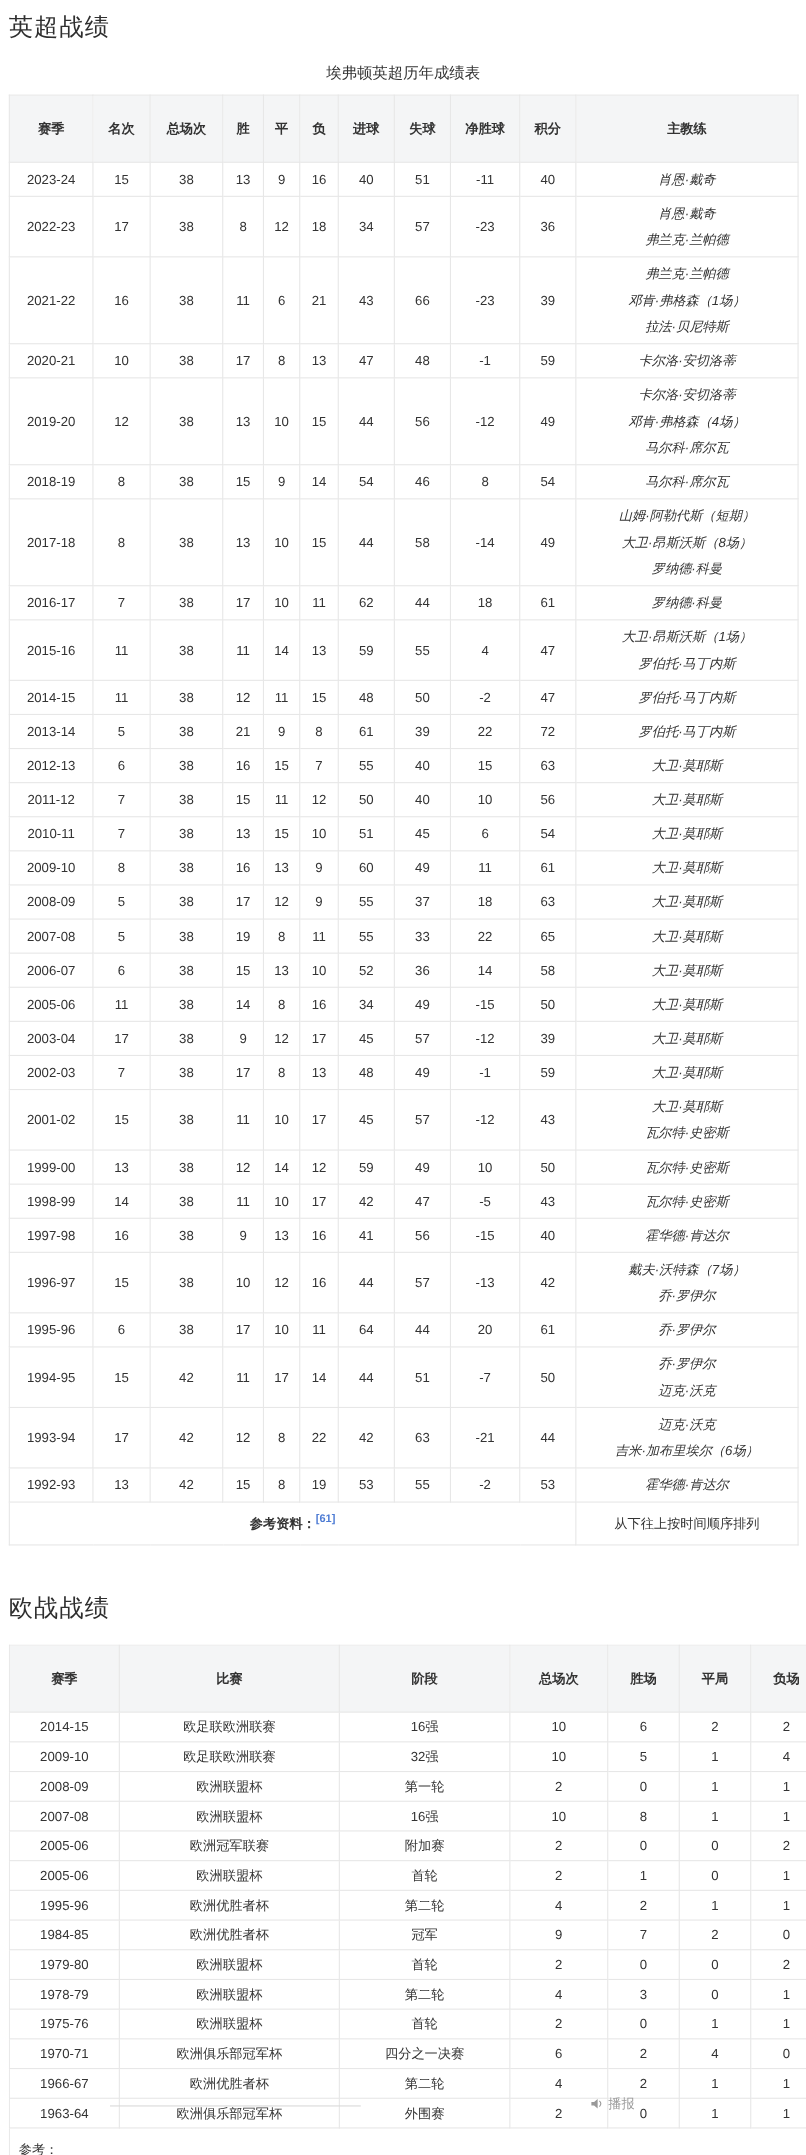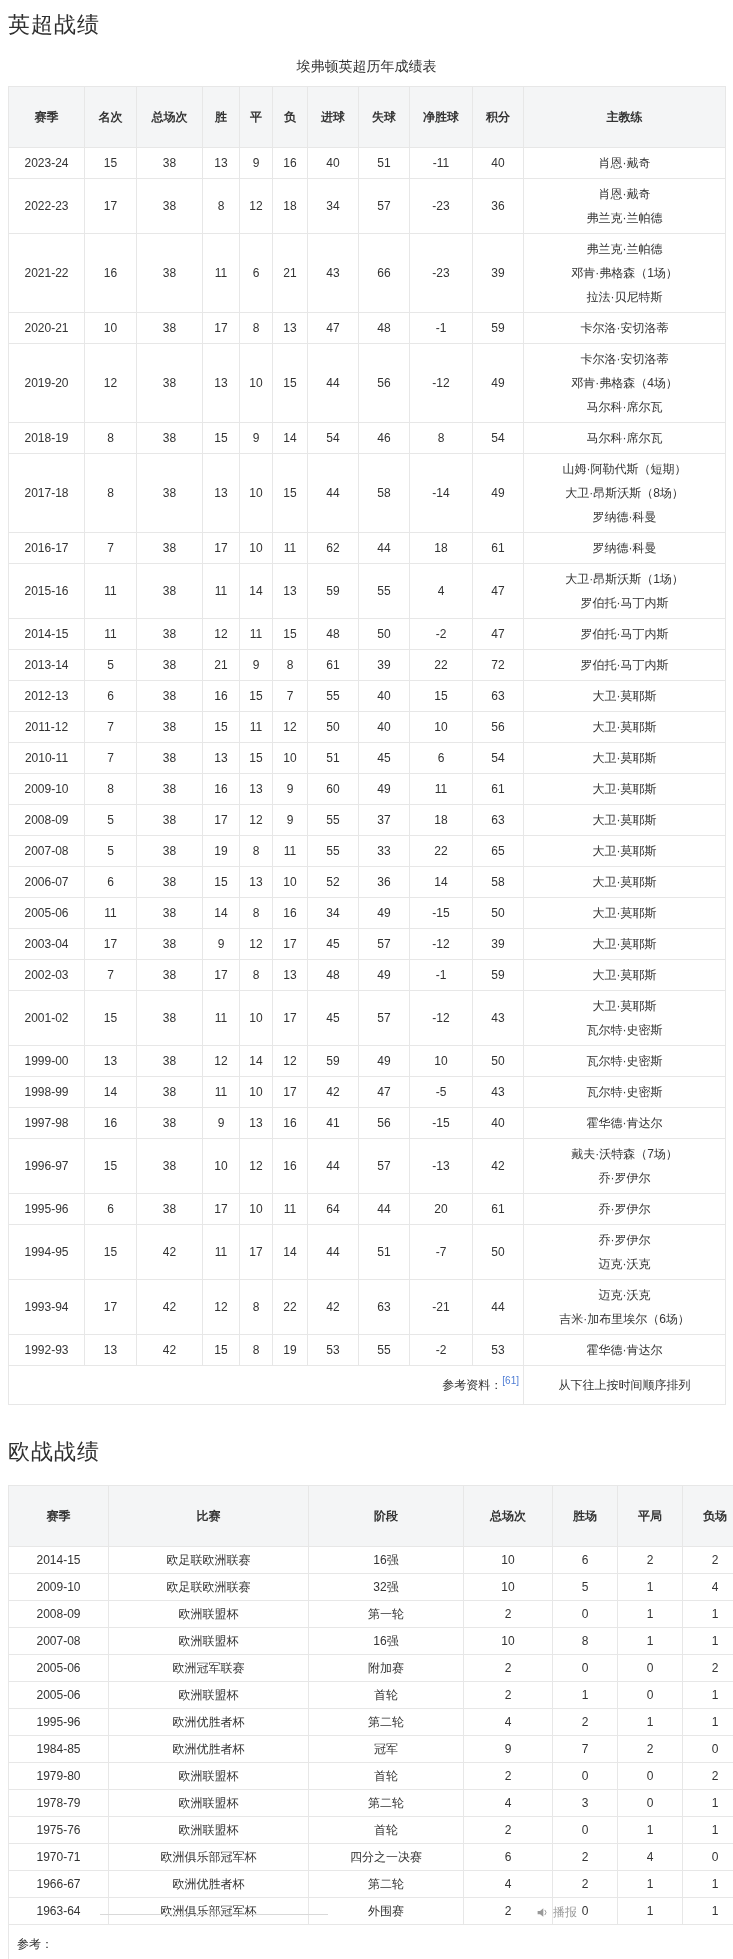--- a/index.html
+++ b/index.html
@@ -7,29 +7,29 @@
     --border:#e7e7e7; --header_bg:#f4f5f6;
   }
   *{box-sizing:border-box;}
   html,body{margin:0;padding:0;}
   body{
     width:733px;height:1959px;background:#ffffff;color:var(--text);
     font-family:"Liberation Sans",sans-serif;overflow:hidden;position:relative;
   }
   .page{padding:6px 8px 0 8px;}
   h2.sec-title{font-size:22px;font-weight:400;color:#2f2f2f;margin:4px 0 18px 0;letter-spacing:1px;}
-  h2.sec-title.second{margin-top:32px;}
+  h2.sec-title.second{margin-top:42px;}
   .tbl-caption{text-align:center;font-weight:normal;font-size:14px;color:#333;margin:0 0 10px 0;}
   table{border-collapse:collapse;table-layout:fixed;font-size:12px;color:var(--text);}
   th,td{border:1px solid var(--border);text-align:center;padding:3px 2px;line-height:20px;vertical-align:middle;overflow:hidden;}
   thead th{background:var(--header_bg);font-weight:bold;padding:20px 2px;}
   .pl-table{width:717px;}
-  .coach-line{line-height:20px;padding:2px 0;}
+  .coach-line{line-height:20px;padding:2px 0;font-style:italic;}
   tfoot td{padding:9px 4px;}
-  .ref-cell{text-align:right;}
+  .ref-cell{text-align:center;font-weight:bold;}
   sup.refsup{line-height:0;}
   a.ref-link{color:var(--link);font-size:10px;text-decoration:none;cursor:pointer;}
   .order-note{font-size:12px;}
   .euro-clip{width:725px;overflow:hidden;margin-top:12px;}
   .euro-table{width:739px;}
   .euro-table tfoot td{text-align:left;padding:9px 8px;}
   .bottom-bar{position:absolute;left:0;top:1902px;width:586px;height:26px;}
   .divider-line{position:absolute;left:100px;top:12px;width:228px;height:0;border-top:1px solid #d9d9d9;}
   .broadcast{position:absolute;right:9px;top:2px;display:flex;align-items:center;gap:4px;color:var(--muted);font-size:12px;cursor:pointer;}
   .broadcast svg{display:block;}

